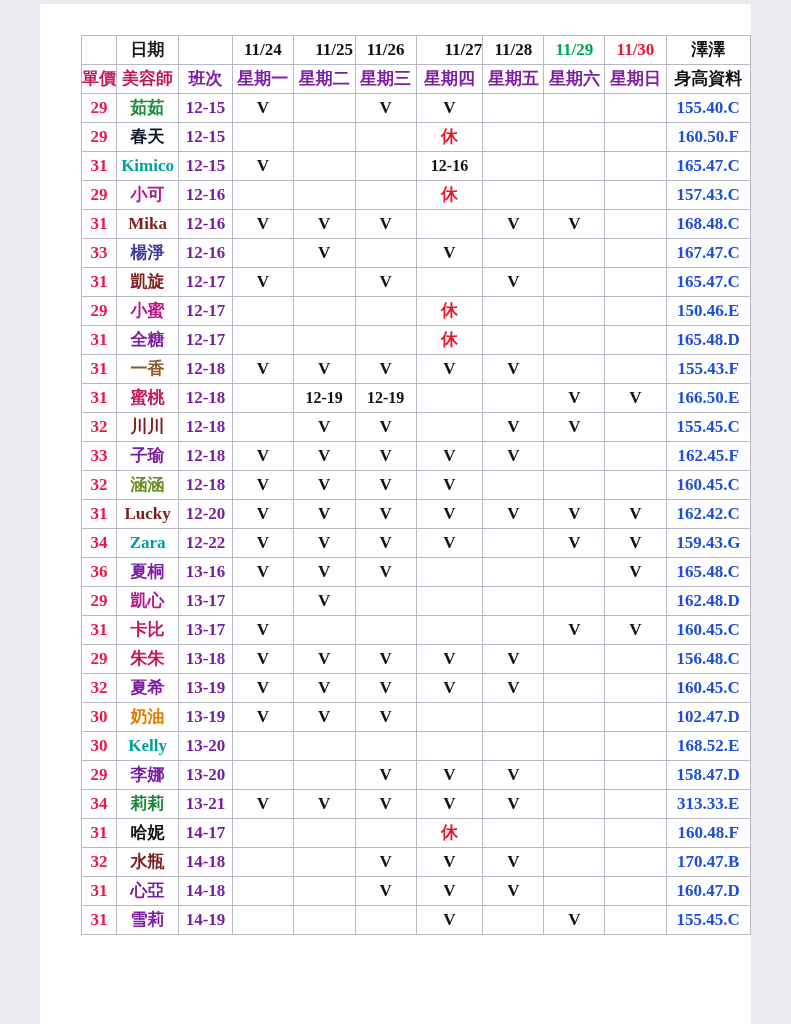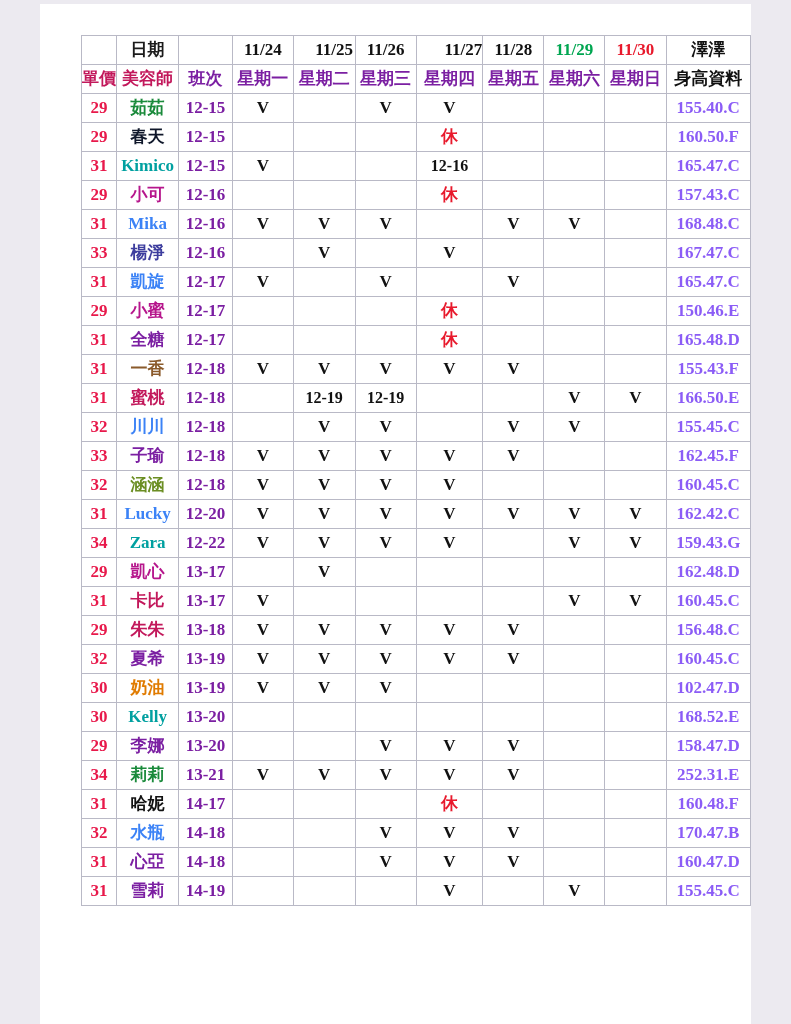--- a/index.html
+++ b/index.html
@@ -60,24 +60,24 @@
   .date-green    { color: #00a651; }
   .date-red      { color: #e8192c; }
   .info-hdr      { color: #111111; font-size: 15px; }
   .owner         { color: #111111; font-size: 16px; }
 
   td.price   { color: #e8194b; font-size: 17px; }
   td.name    { font-size: 17px; }
   td.shift   { color: #7b1fa2; font-size: 17px; }
   td.mark    { color: #111111; font-size: 17px; }
   td.mark.rest { color: #e8192c; }
-  td.info    { color: #8b5cf6; font-size: 17px; }
+  td.info    { color: #1d4ed8; font-size: 17px; }
 
   .n-green  { color: #1a8a3b; }
-  .n-blue   { color: #3b82f6; }
+  .n-blue   { color: #7f1d1d; }
   .n-purple { color: #7b1fa2; }
   .n-teal   { color: #00a0a0; }
   .n-pink   { color: #0f172a; }
   .n-black  { color: #111111; font-family: Liberation Serif, serif; }
   .n-orange { color: #e07b00; }
   .n-crimson{ color: #c2185b; }
   .n-indigo { color: #3d3d9e; }
   .n-magenta{ color: #b6168c; }
   .n-olive  { color: #6b8e23; }
   .n-brown  { color: #8a5a2b; }
@@ -330,20 +330,33 @@
             <td class="mark">V</td>
             <td class="mark">V</td>
             <td class="mark">V</td>
             <td class="mark">V</td>
             <td class="mark"></td>
             <td class="mark">V</td>
             <td class="mark">V</td>
             <td class="info">159.43.G</td>
           </tr>
           <tr>
+            <td class="price">36</td>
+            <td class="name n-purple">夏桐</td>
+            <td class="shift">13-16</td>
+            <td class="mark">V</td>
+            <td class="mark">V</td>
+            <td class="mark">V</td>
+            <td class="mark"></td>
+            <td class="mark"></td>
+            <td class="mark"></td>
+            <td class="mark">V</td>
+            <td class="info">165.48.C</td>
+          </tr>
+          <tr>
             <td class="price">29</td>
             <td class="name n-magenta">凱心</td>
             <td class="shift">13-17</td>
             <td class="mark"></td>
             <td class="mark">V</td>
             <td class="mark"></td>
             <td class="mark"></td>
             <td class="mark"></td>
             <td class="mark"></td>
             <td class="mark"></td>
@@ -431,21 +444,21 @@
             <td class="price">34</td>
             <td class="name n-green">莉莉</td>
             <td class="shift">13-21</td>
             <td class="mark">V</td>
             <td class="mark">V</td>
             <td class="mark">V</td>
             <td class="mark">V</td>
             <td class="mark">V</td>
             <td class="mark"></td>
             <td class="mark"></td>
-            <td class="info">252.31.E</td>
+            <td class="info">313.33.E</td>
           </tr>
           <tr>
             <td class="price">31</td>
             <td class="name n-black">哈妮</td>
             <td class="shift">14-17</td>
             <td class="mark"></td>
             <td class="mark"></td>
             <td class="mark"></td>
             <td class="mark rest">休</td>
             <td class="mark"></td>

